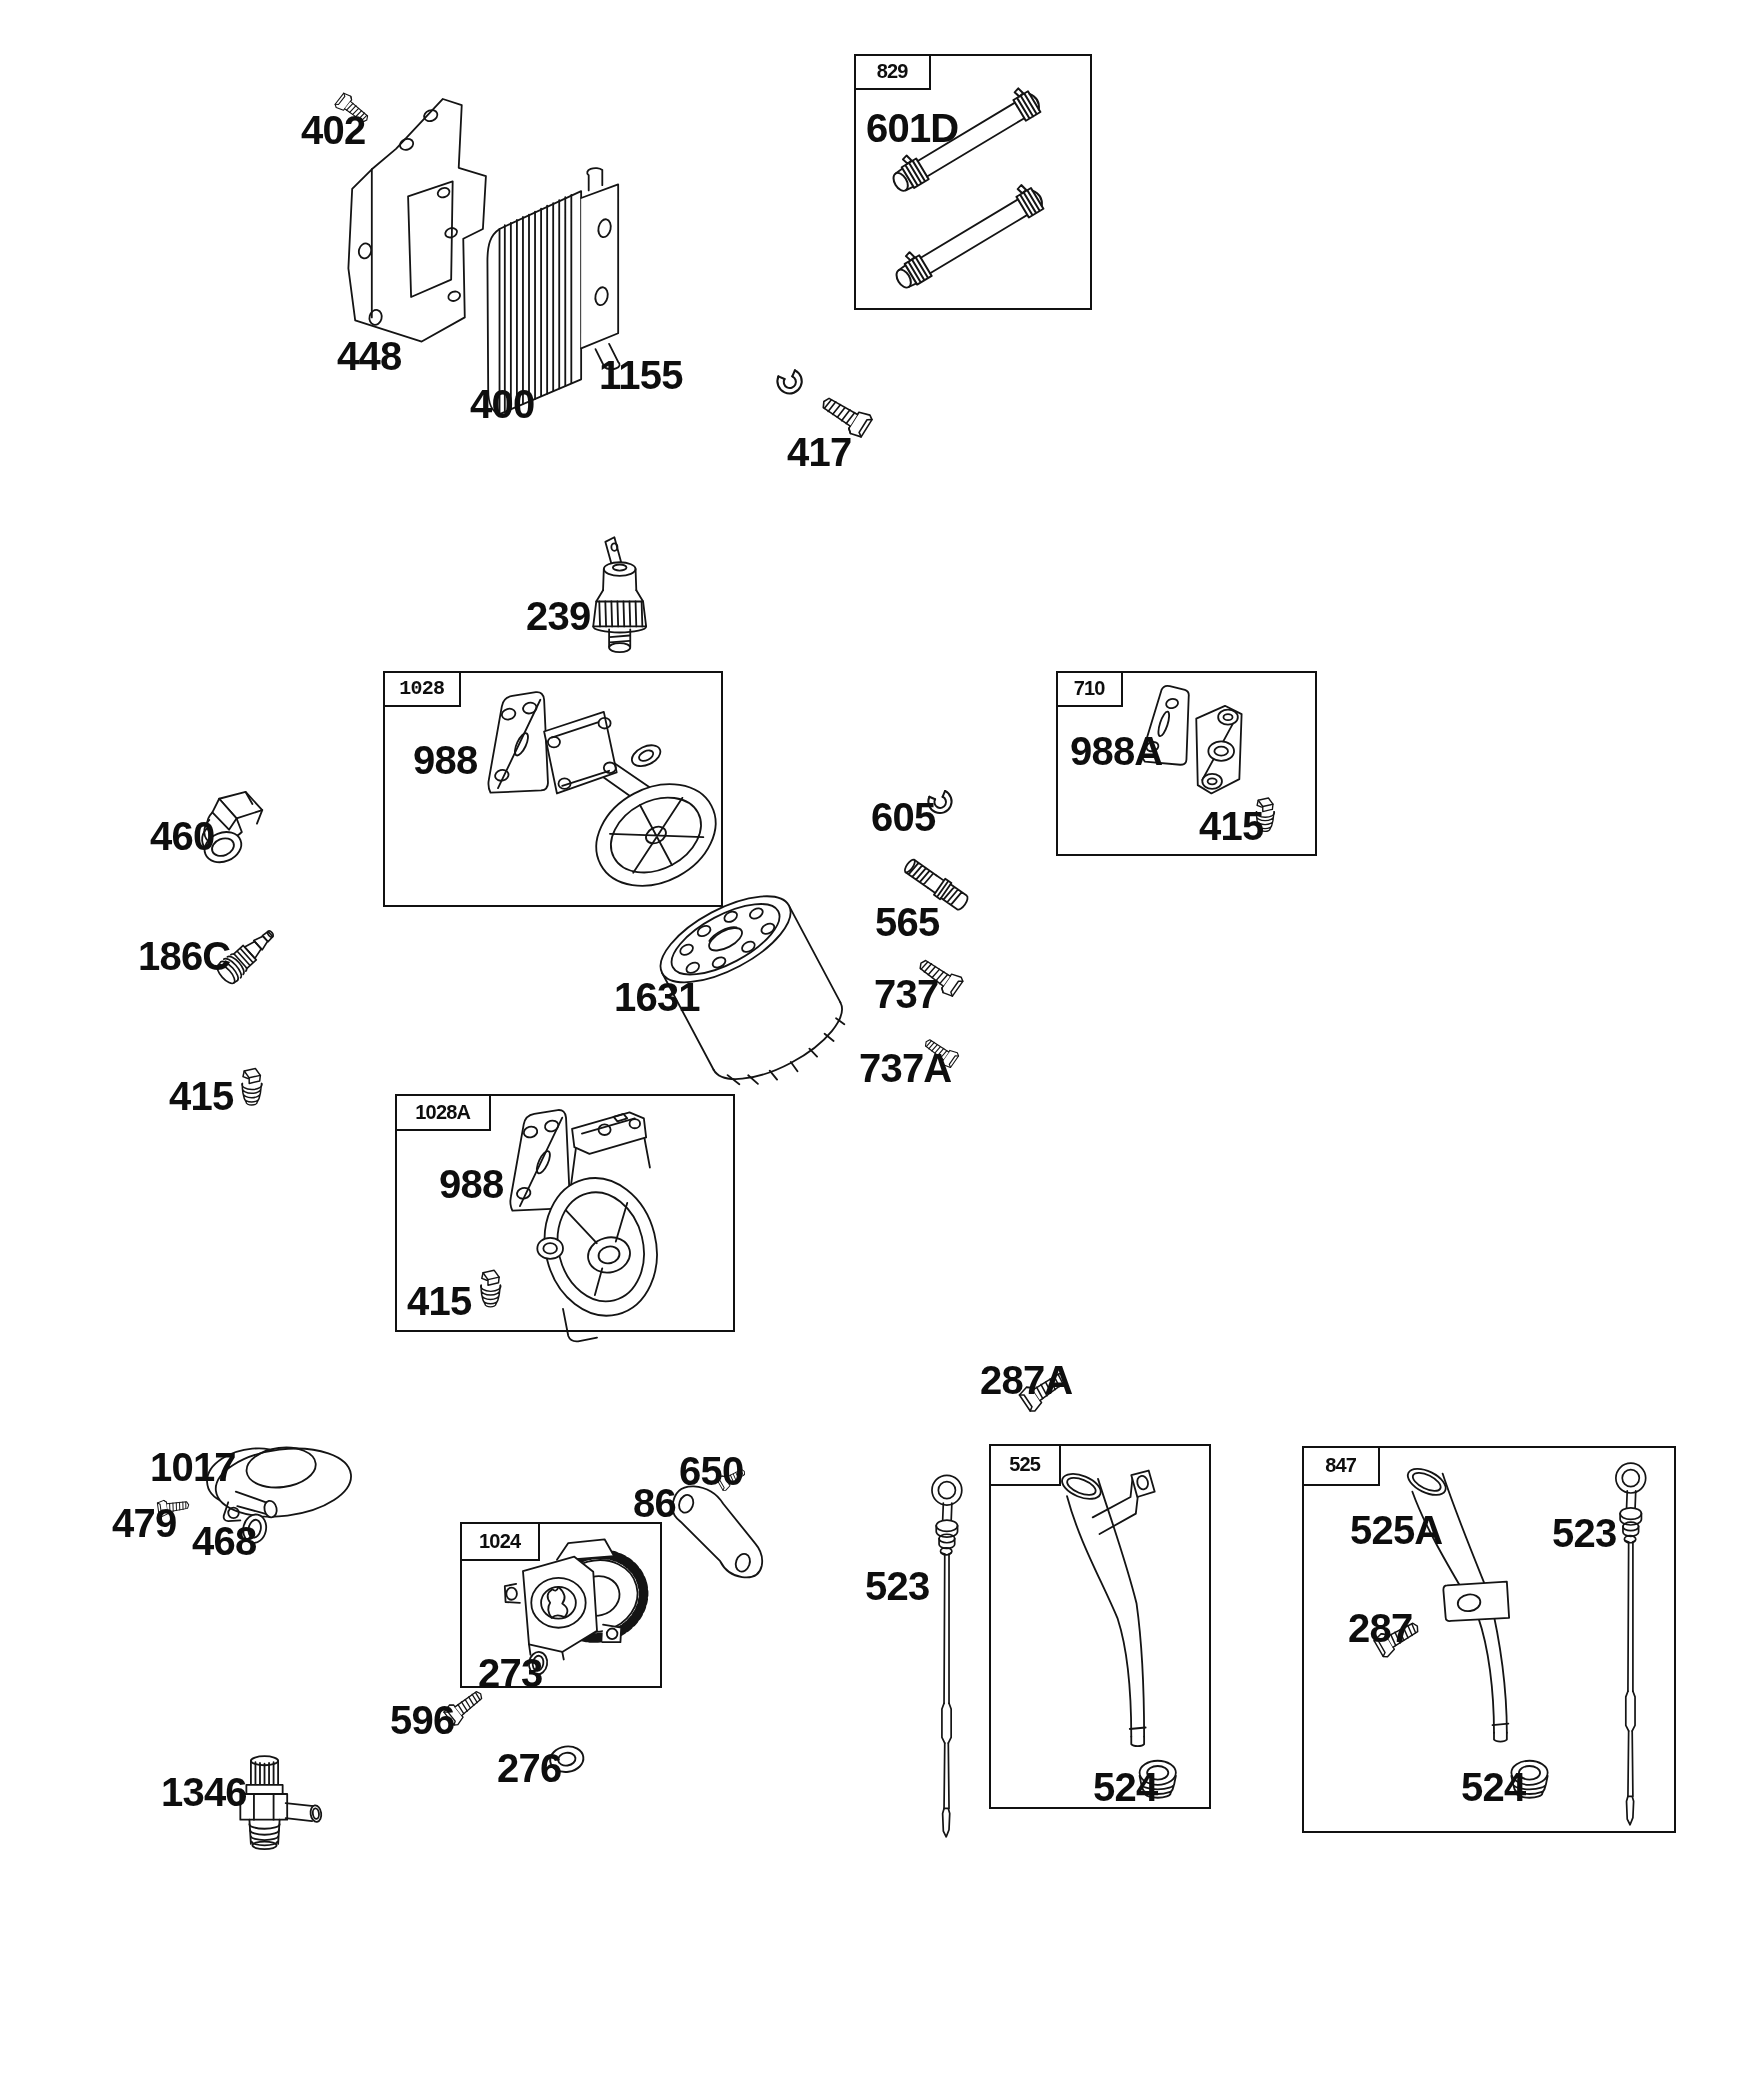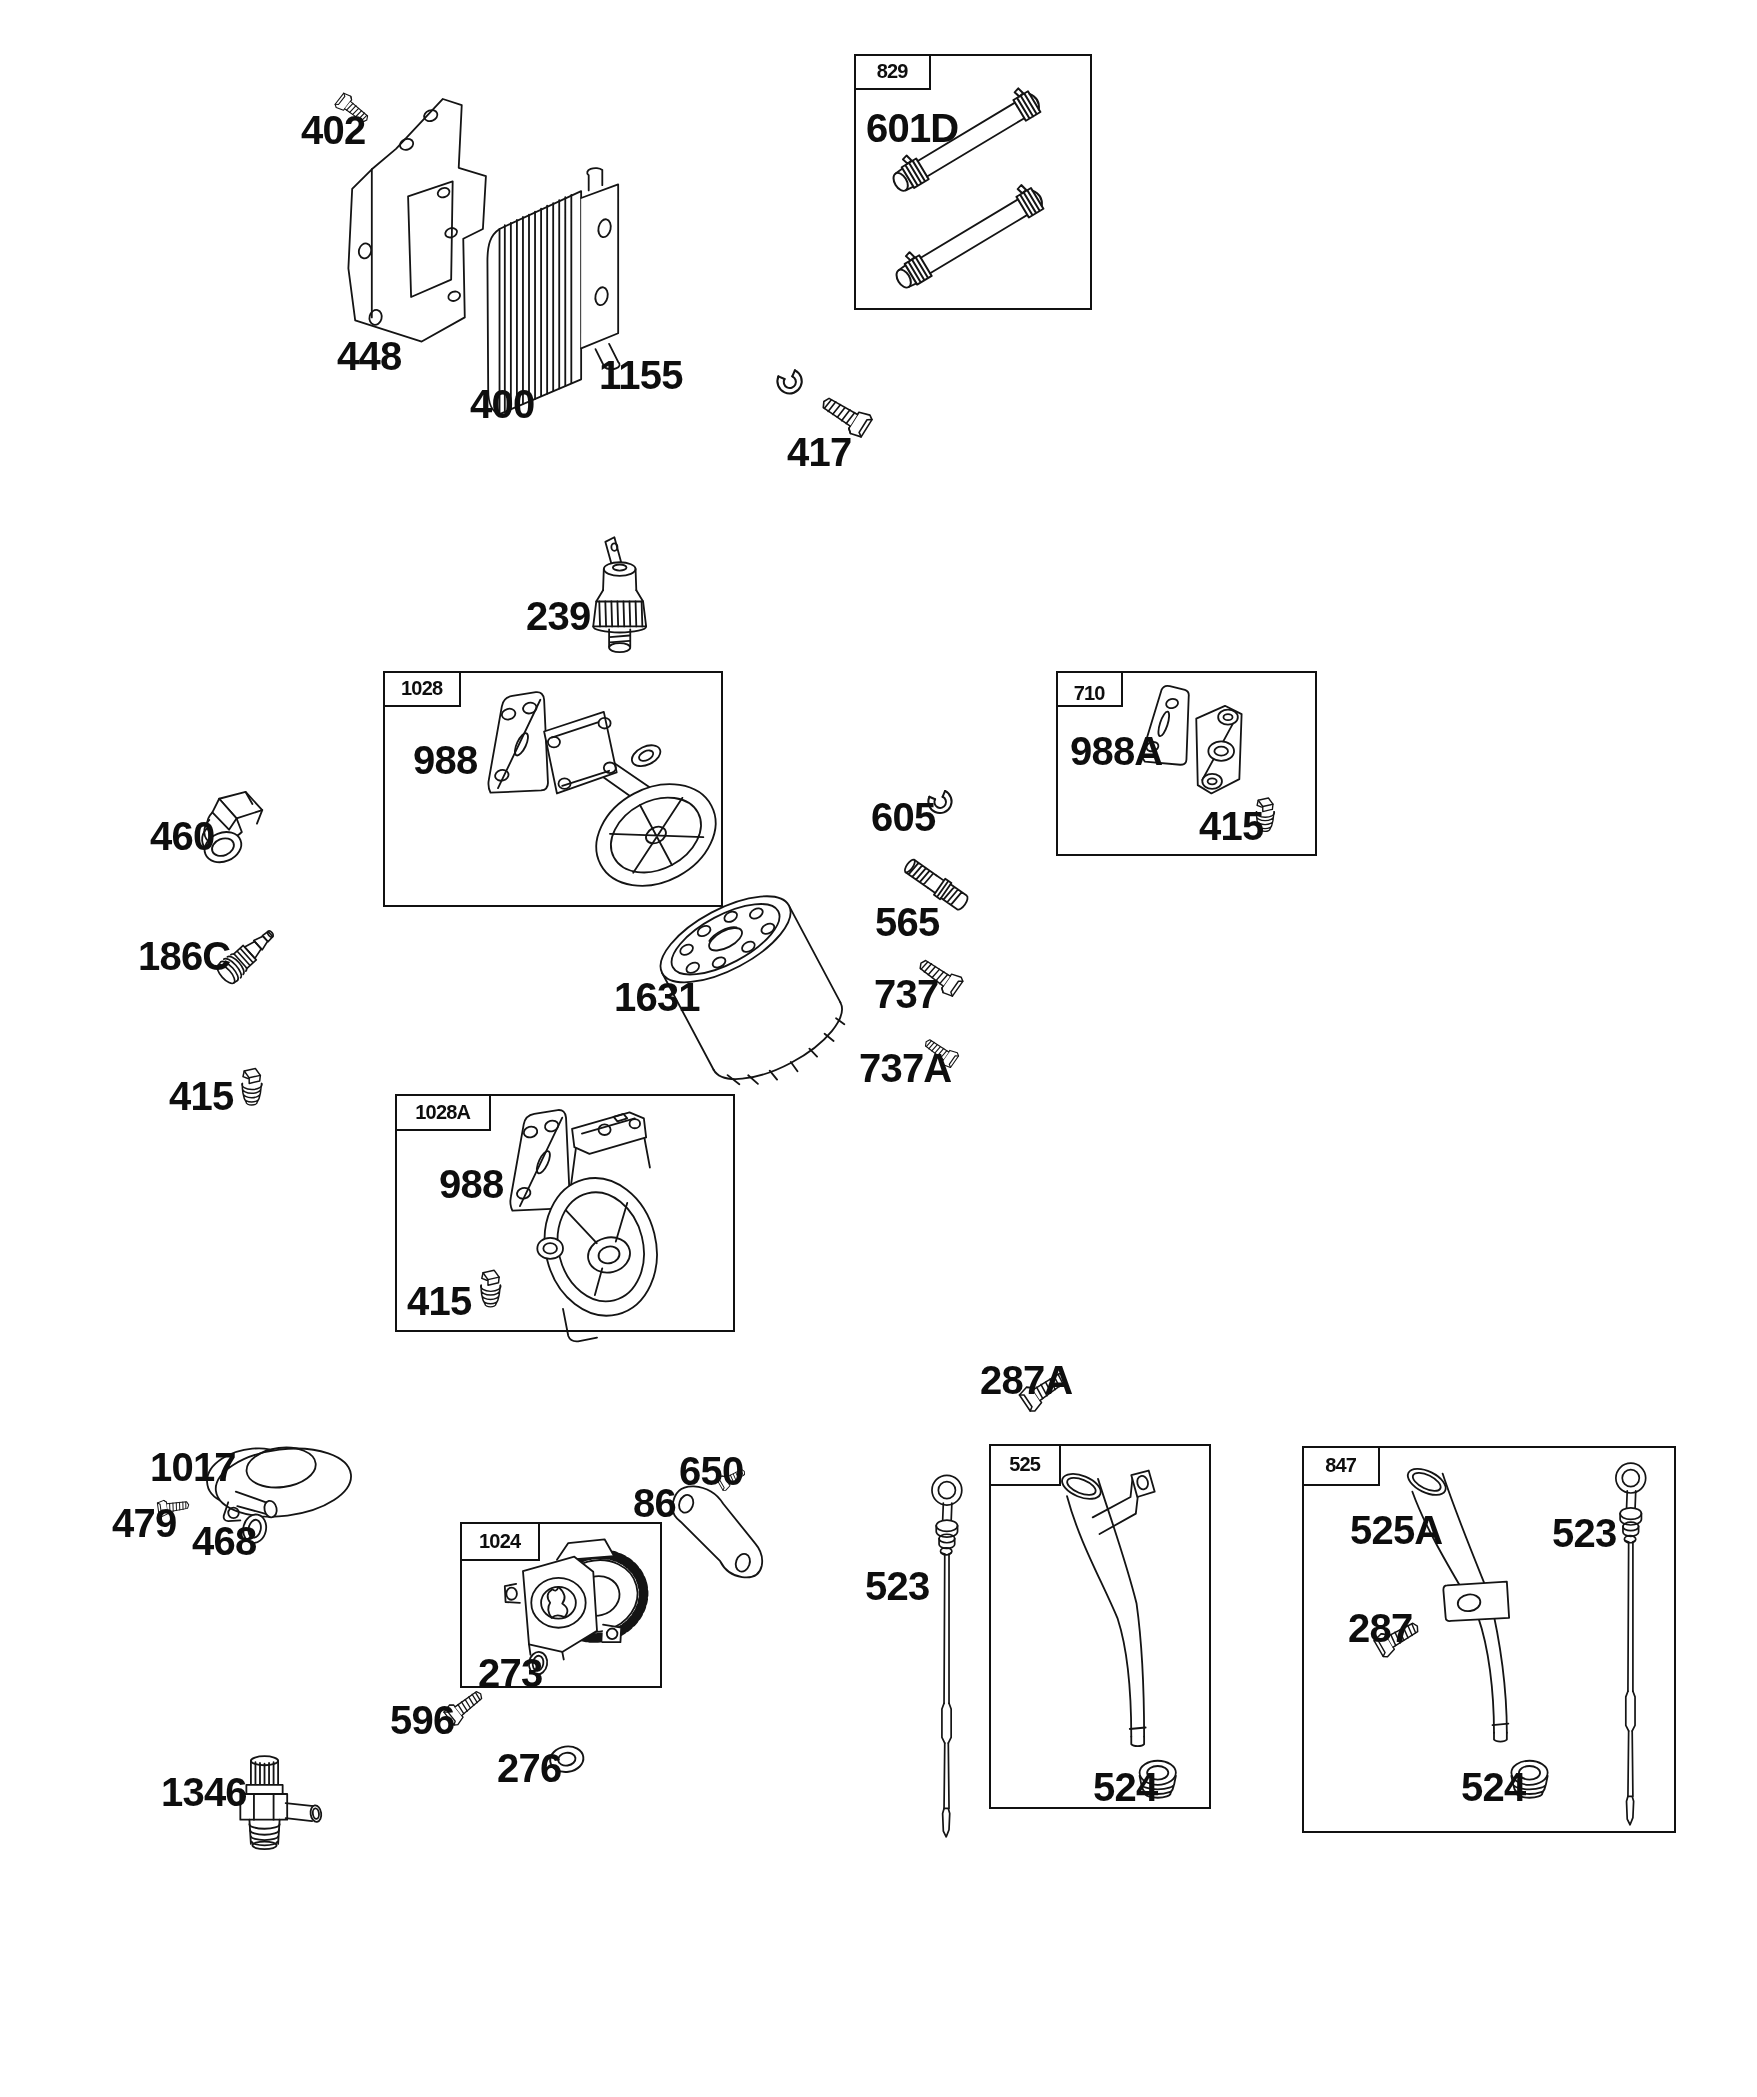--- a/index.html
+++ b/index.html
@@ -6,22 +6,22 @@
   #stage{position:relative;width:1757px;height:2097px;background:#ffffff;
          font-family:"Liberation Sans",sans-serif;overflow:hidden;}
   .art{position:absolute;left:0;top:0;}
   .callout{position:absolute;font-weight:bold;font-size:40px;letter-spacing:-0.8px;
            color:#0e0e0e;white-space:nowrap;line-height:1;}
   .pbox{position:absolute;border:2.3px solid #111;}
   .ptag{position:absolute;top:-2.3px;left:-2.3px;border:2.3px solid #111;background:#fff;
         display:flex;align-items:center;justify-content:center;
         font-weight:bold;font-size:20px;letter-spacing:-0.8px;color:#0e0e0e;}
   .box-829{left:854px;top:54px;width:234px;height:252px;}   .box-829 .ptag{width:73px;height:32px;}
-  .box-1028{left:383px;top:671px;width:336px;height:232px;}  .box-1028 .ptag{width:74px;height:32px;}
-  .box-710{left:1056px;top:671px;width:257px;height:181px;}  .box-710 .ptag{width:63px;height:32px;align-items:flex-end;}
+  .box-1028{left:383px;top:671px;width:336px;height:232px;}  .box-1028 .ptag{width:74px;height:32px;font-family:Liberation Mono, monospace;}
+  .box-710{left:1056px;top:671px;width:257px;height:181px;}  .box-710 .ptag{width:63px;height:32px;}
   .box-1028A{left:395px;top:1094px;width:336px;height:234px;}.box-1028A .ptag{width:92px;height:33px;}
   .box-1024{left:460px;top:1522px;width:198px;height:162px;} .box-1024 .ptag{width:76px;height:35px;}
   .box-525{left:989px;top:1444px;width:218px;height:361px;} .box-525 .ptag{width:68px;height:38px;}
   .box-847{left:1302px;top:1446px;width:370px;height:383px;} .box-847 .ptag{width:74px;height:36px;}
 </style>
 </head>
 <body>
 
 <div id="stage">
 

